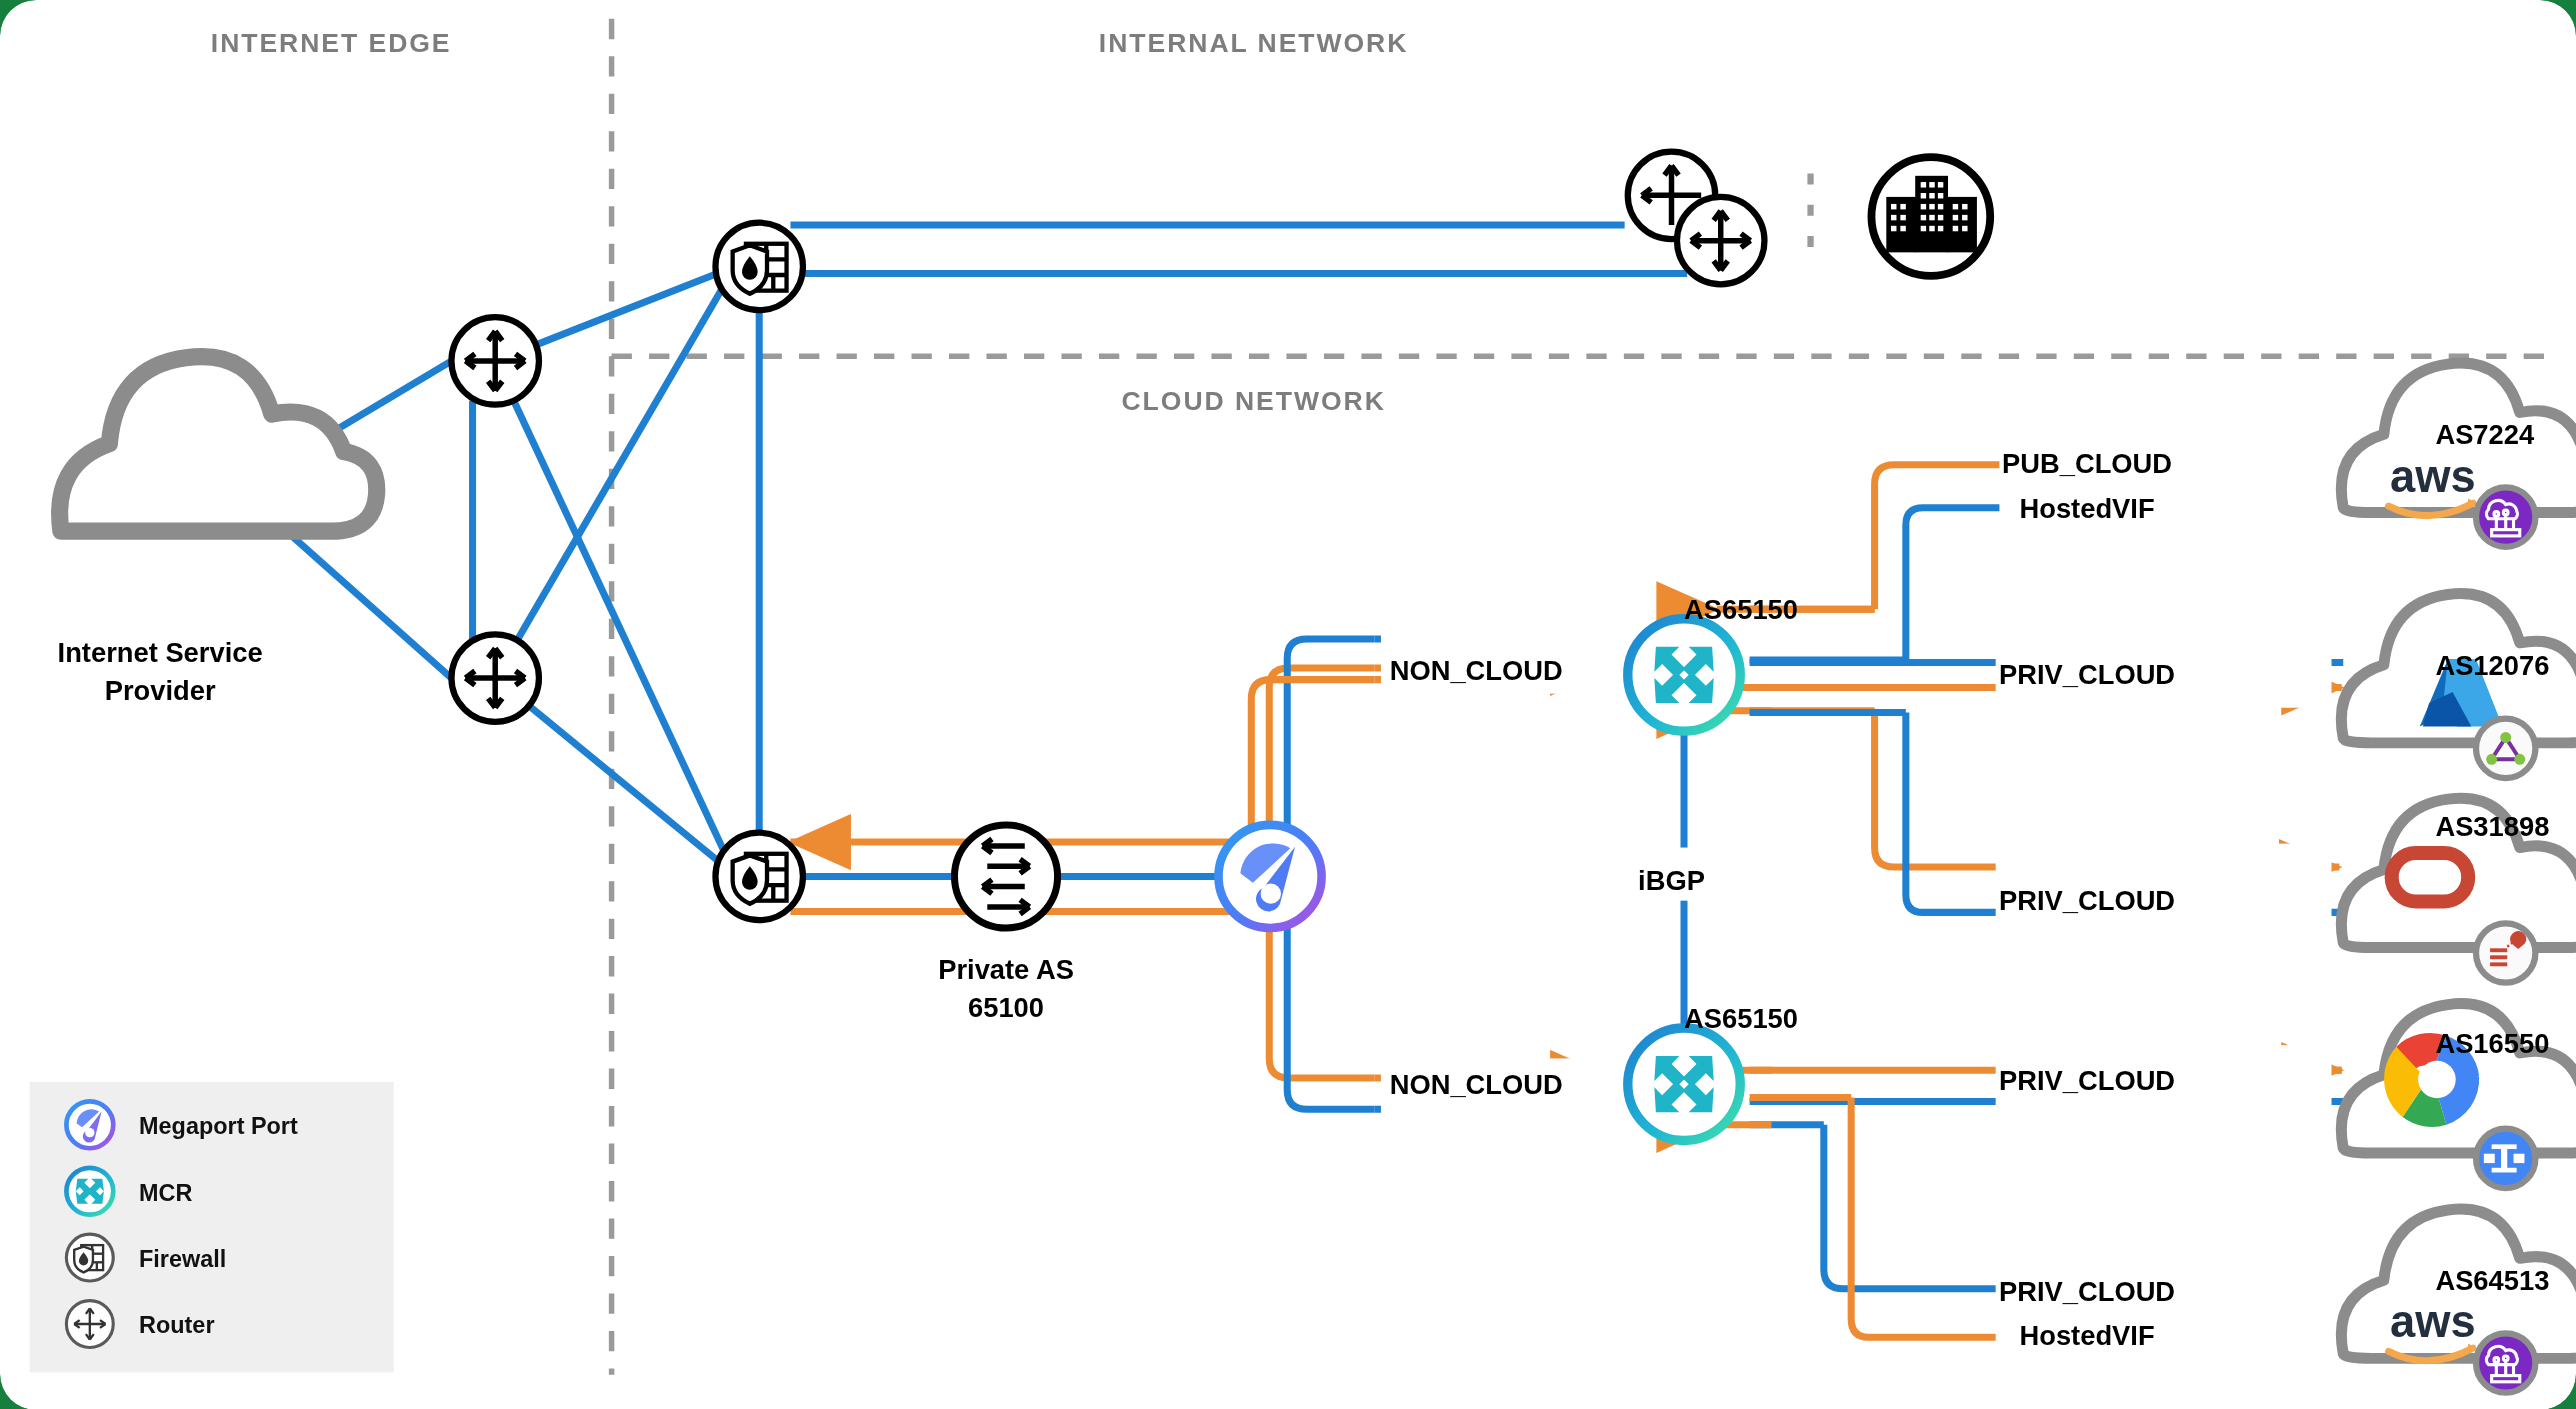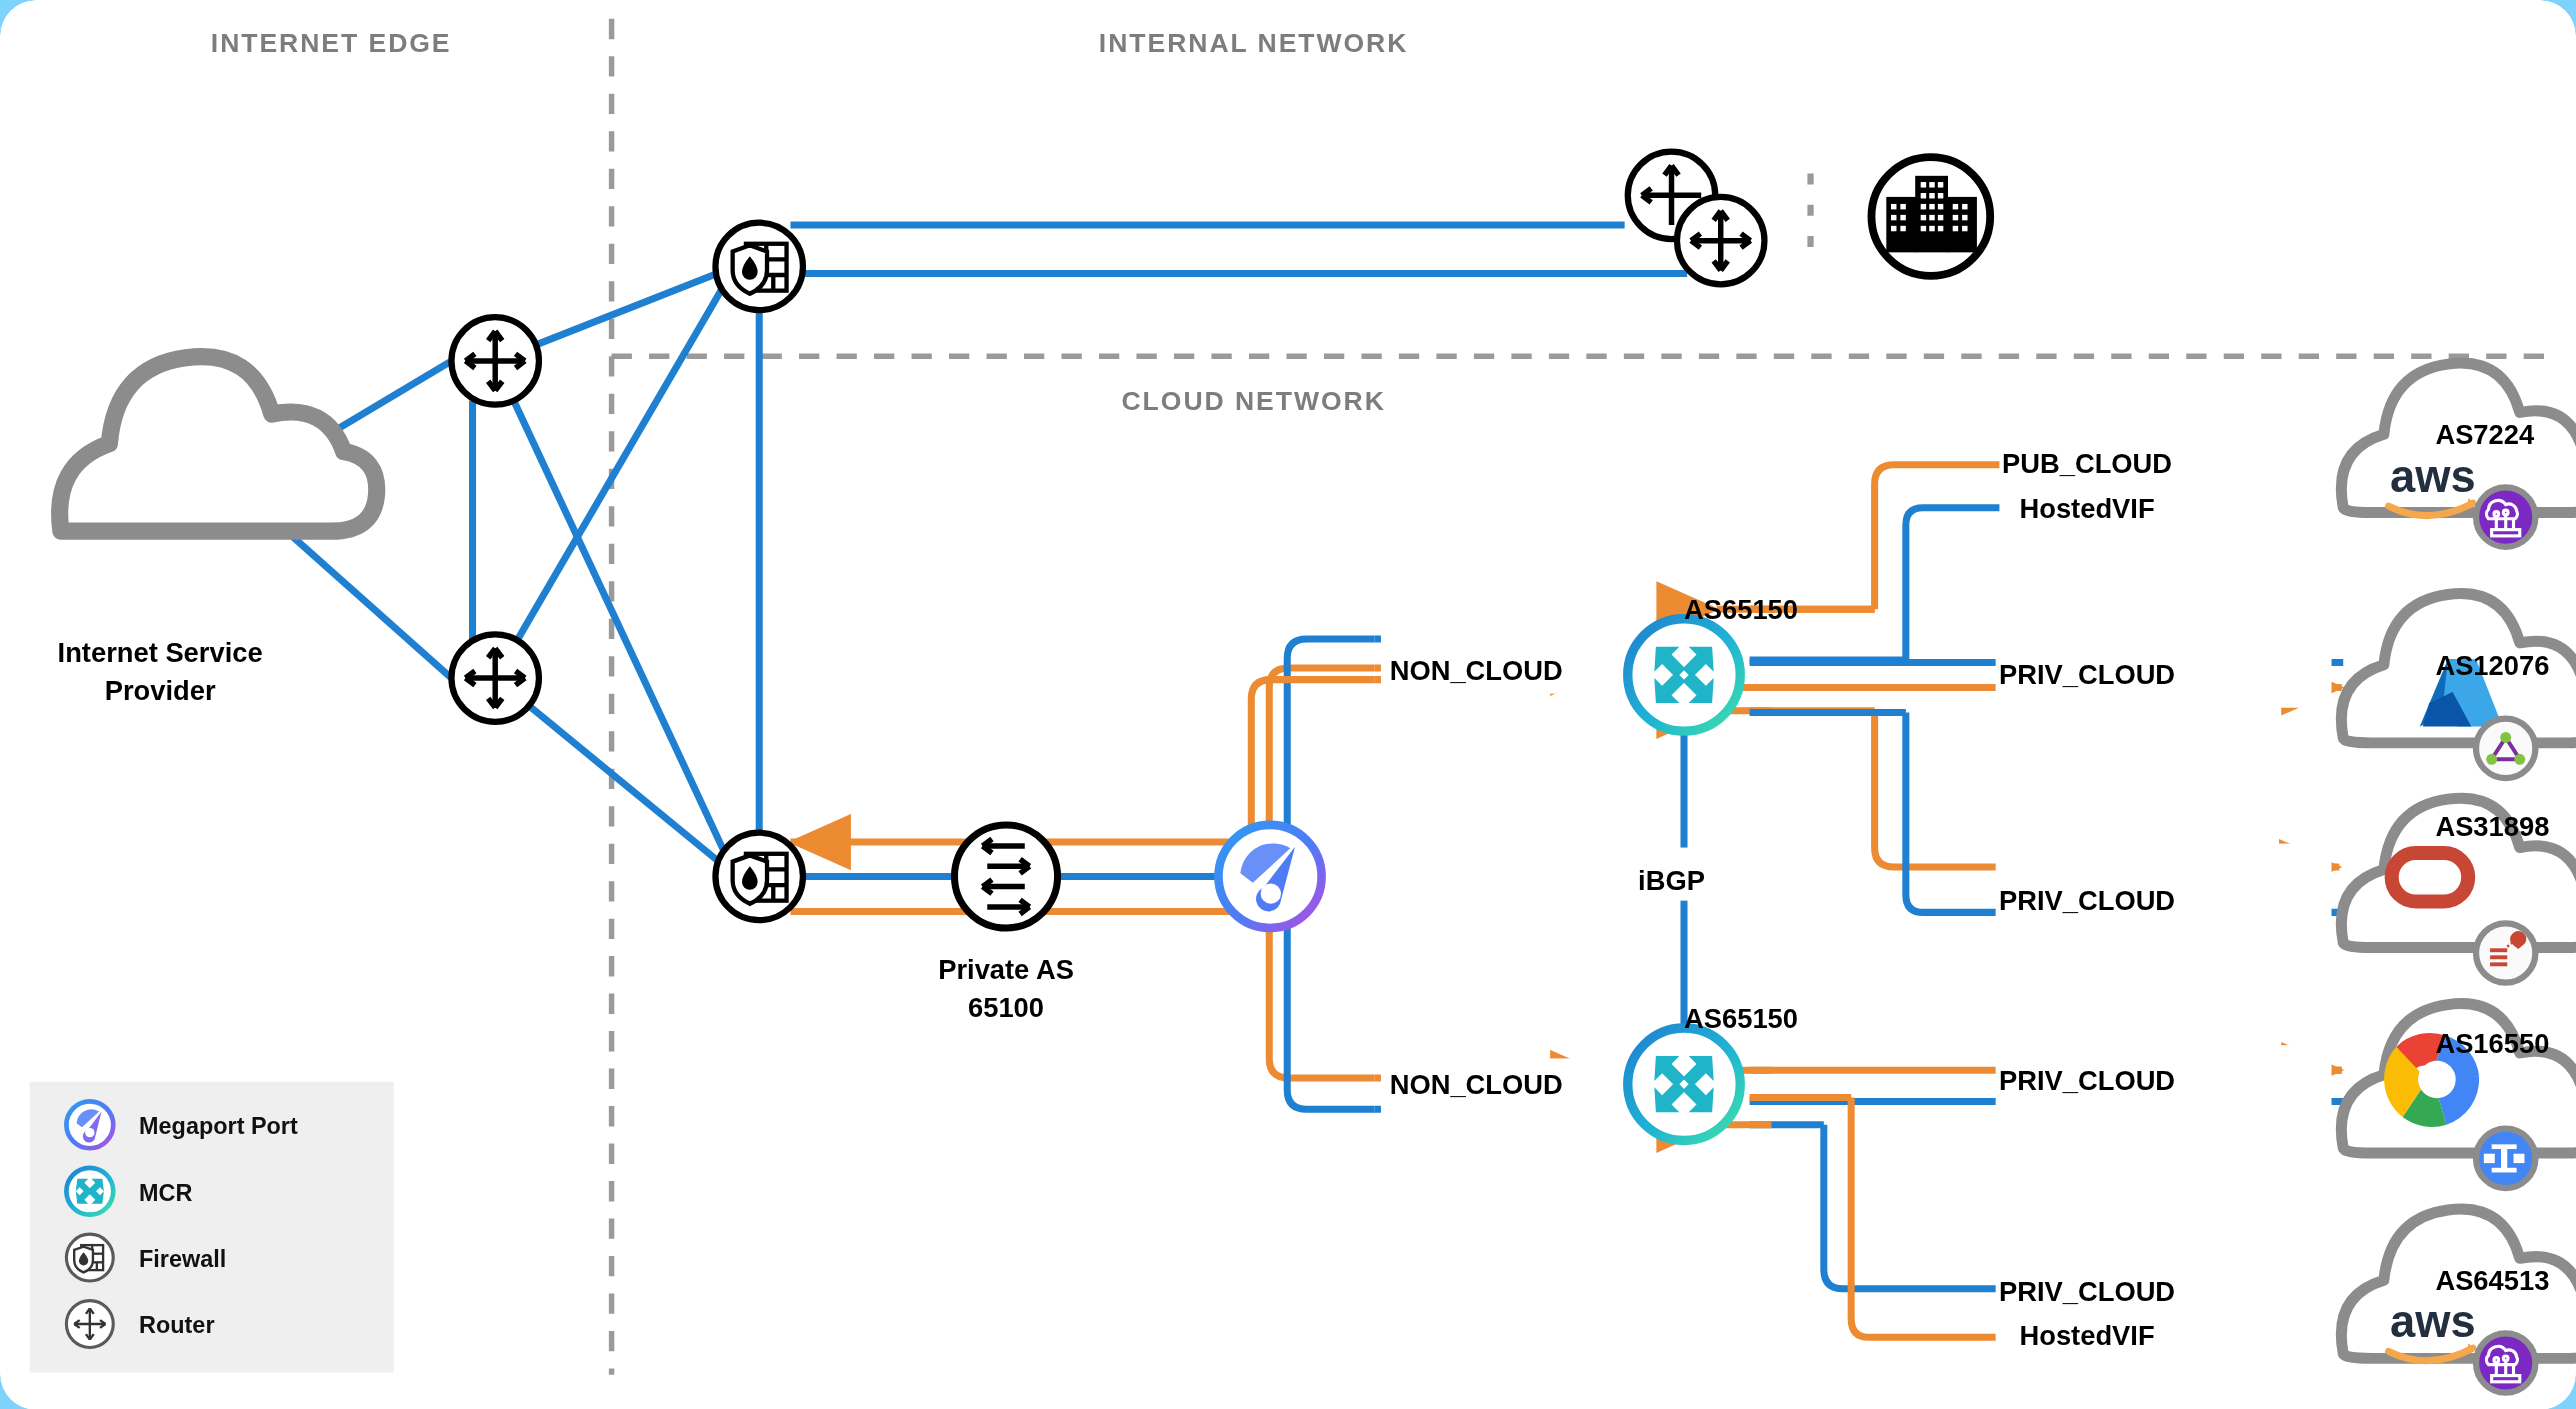--- a/index.html
+++ b/index.html
@@ -1,17 +1,17 @@
 <!DOCTYPE html>
 <html style="font-size:12.5px"><head>
 <meta charset="utf-8">
 <style>
   html,body{margin:0;padding:0;background:#ffffff;}
   body{font-family:"Liberation Sans",sans-serif;}
-  #stage{position:relative;width:2576px;height:1410px;background:#7dd3fc;overflow:hidden;}
+  #stage{position:relative;width:2576px;height:1410px;background:#15803d;overflow:hidden;}
   svg#canvas{position:absolute;left:0;top:0;width:2576px;height:1410px;}
   .zone-label{fill:#7d7d7d;font-family:"Liberation Sans",sans-serif;font-size:34px;font-weight:700;letter-spacing:2.5px;text-anchor:middle;}
   .node-label{fill:#000;font-family:"Liberation Sans",sans-serif;font-size:35px;font-weight:700;text-anchor:middle;}
   .link-label{fill:#000;font-family:"Liberation Sans",sans-serif;font-size:35px;font-weight:700;text-anchor:middle;}
   .as-label{fill:#000;font-family:"Liberation Sans",sans-serif;font-size:35px;font-weight:700;text-anchor:start;}
   .legend-label{fill:#111;font-family:"Liberation Sans",sans-serif;font-size:30px;font-weight:700;text-anchor:start;}
 </style>
 </head>
 <body>
 

